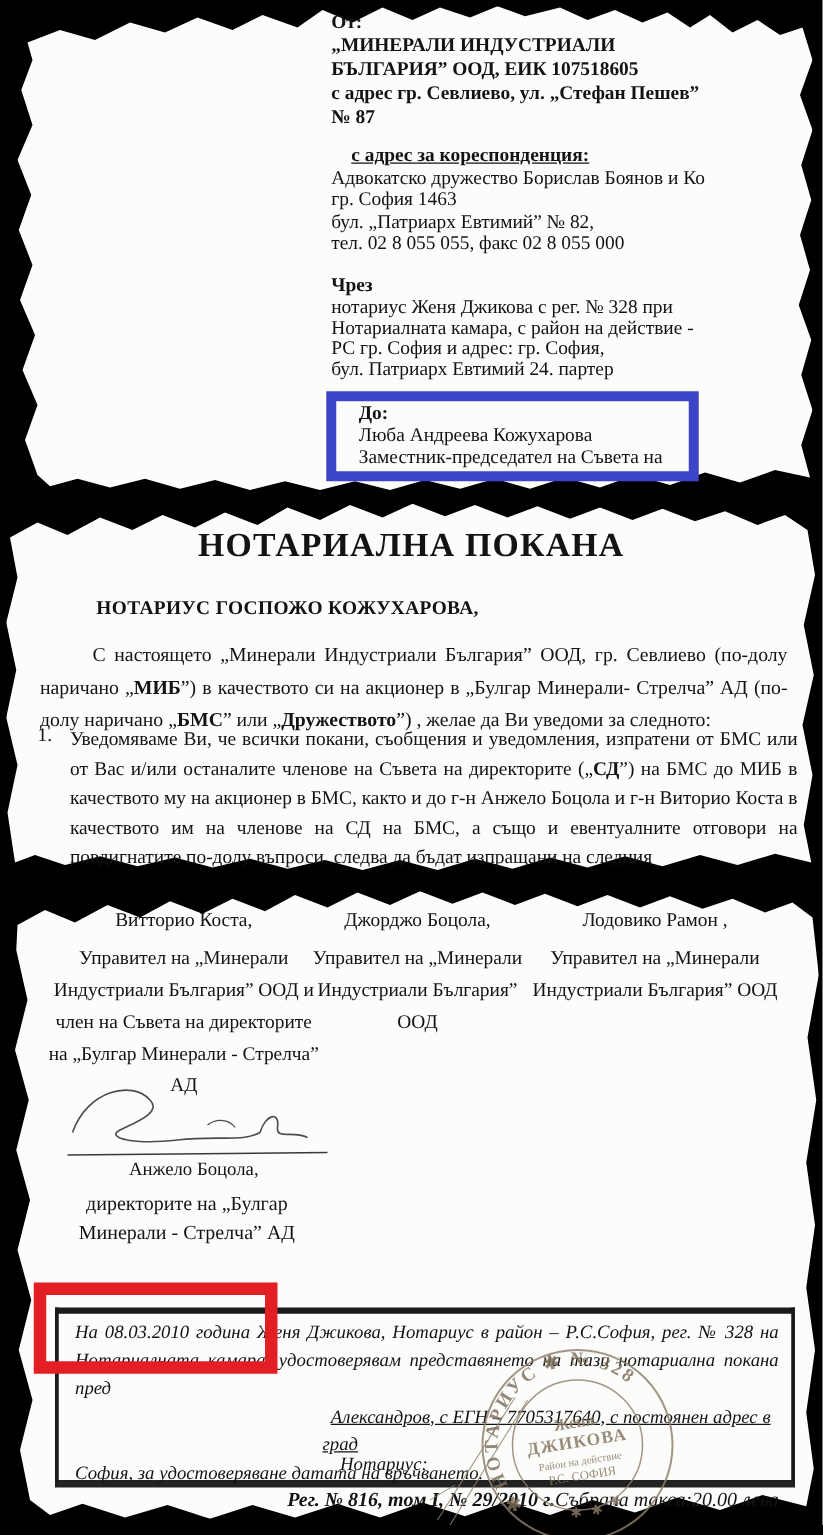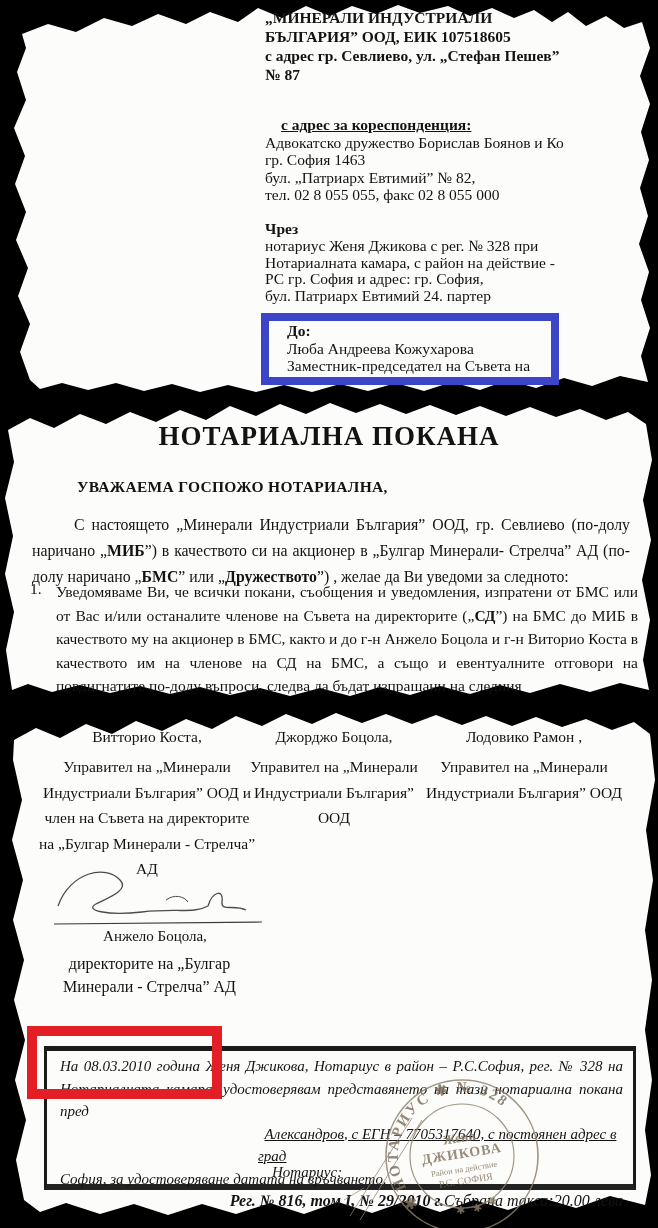--- a/index.html
+++ b/index.html
@@ -64,20 +64,21 @@
   svg{display:block;}
 </style>
 </head>
 <body>
 
 <div class="frag" id="frag1"></div>
 <div class="frag" id="frag2"></div>
 <div class="frag" id="frag3"></div>
 
 <div class="abs addrblock" id="sender">
+  <div>От:</div>
   <div>„МИНЕРАЛИ ИНДУСТРИАЛИ</div>
   <div>БЪЛГАРИЯ” ООД, ЕИК 107518605</div>
   <div>с адрес гр. Севлиево, ул. „Стефан Пешев”</div>
   <div>№ 87</div>
 </div>
 
 <div class="abs addrblock" id="corr">
   <div class="b u">с адрес за кореспонденция:</div>
   <div>Адвокатско дружество Борислав Боянов и Ко</div>
   <div>гр. София 1463</div>
@@ -93,21 +94,21 @@
   <div>бул. Патриарх Евтимий 24. партер</div>
 </div>
 
 <div class="abs addrblock" id="recipient">
   <div class="b">До:</div>
   <div>Люба Андреева Кожухарова</div>
   <div>Заместник-председател на Съвета на</div>
 </div>
 
 <div class="abs" id="doc-title">НОТАРИАЛНА ПОКАНА</div>
-<div class="abs" id="salutation">УВАЖАЕМА ГОСПОЖО НОТАРИАЛНА,</div>
+<div class="abs" id="salutation">НОТАРИУС ГОСПОЖО КОЖУХАРОВА,</div>
 
 <p class="abs" id="intro" style="margin:0;"><span>С настоящето „Минерали Индустриали България” ООД, гр. Севлиево (по-долу наричано „</span><b>МИБ</b><span>”) в качеството си на акционер в „Булгар Минерали- Стрелча” АД (по-долу наричано „</span><b>БМС</b><span>” или „</span><b>Дружеството</b><span>”) , желае да Ви уведоми за следното:</span></p>
 
 <div class="abs" id="item1-num">1.</div>
 <p class="abs" id="item1" style="margin:0;"><span>Уведомяваме Ви, че всички покани, съобщения и уведомления, изпратени от БМС или от Вас и/или останалите членове на Съвета на директорите („</span><b>СД</b><span>”) на БМС до МИБ в качеството му на акционер в  БМС, както и до г-н Анжело Боцола и г-н Виторио Коста в качеството им на членове на СД на БМС, а също и евентуалните отговори на повдигнатите по-долу въпроси, следва да бъдат изпращани на следния</span></p>
 
 <div class="sigcol" id="col1">
   <div class="name">Витторио Коста,</div>
   <div class="role">Управител на „Минерали Индустриали България” ООД и член на Съвета на директорите на „Булгар Минерали - Стрелча” АД</div>
 </div>

